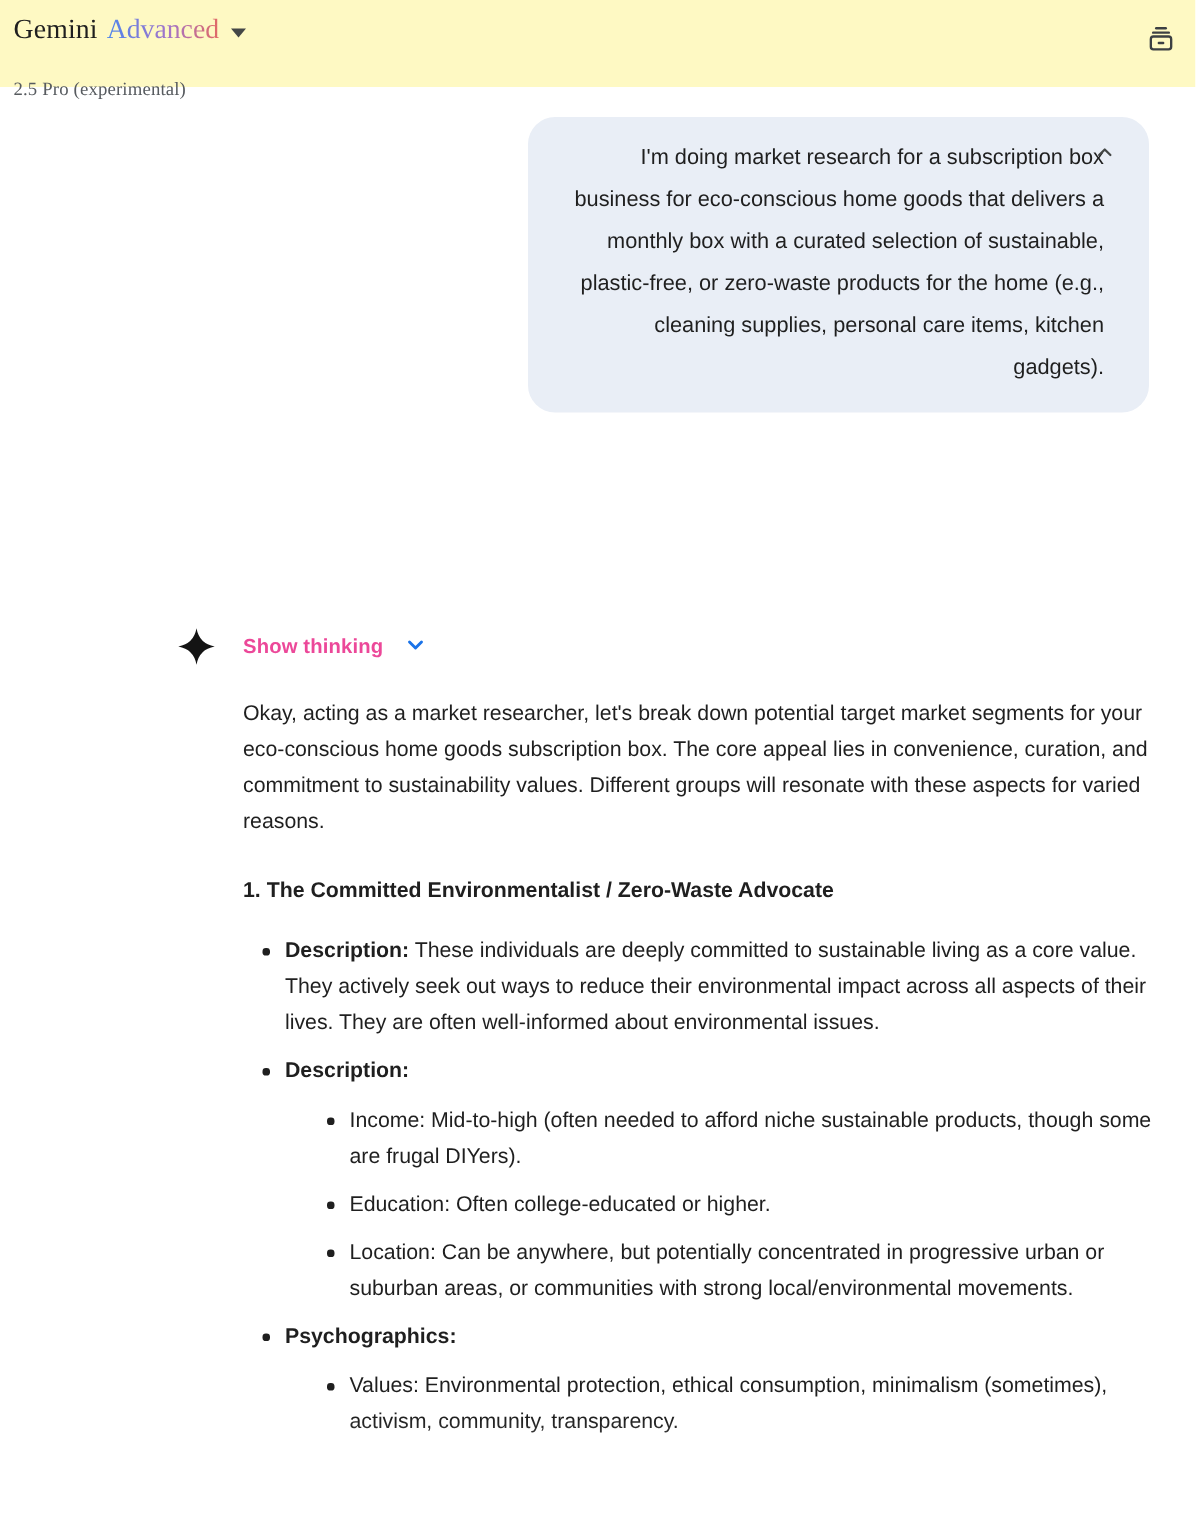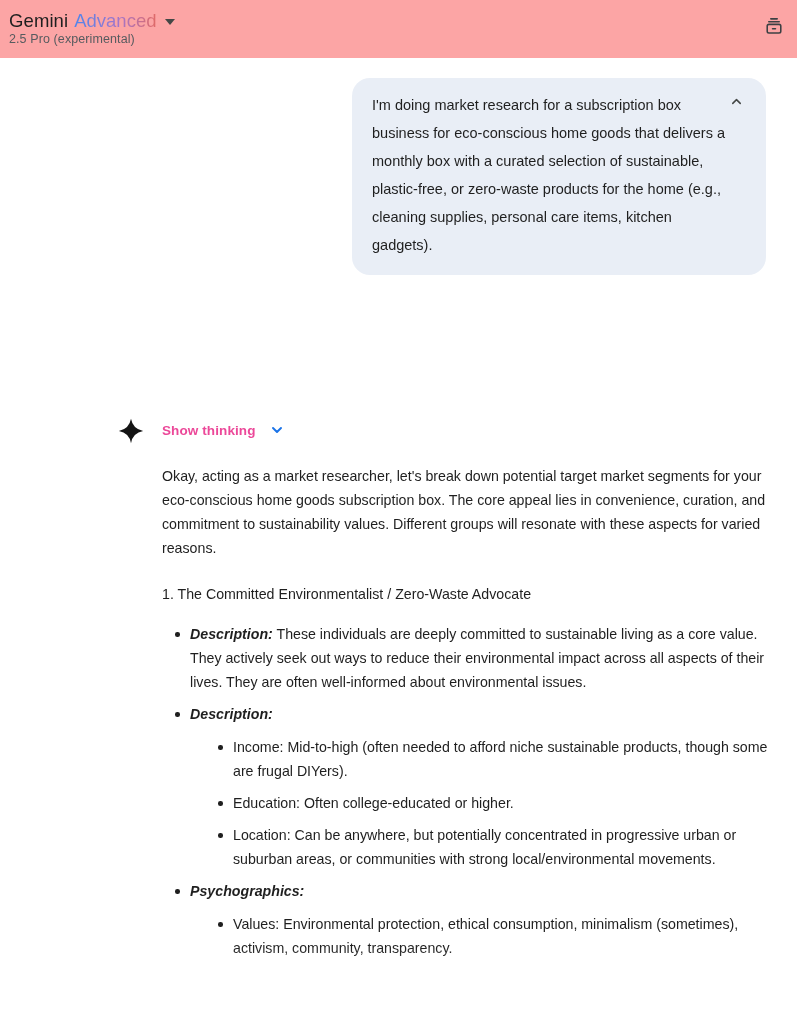--- a/index.html
+++ b/index.html
@@ -10,54 +10,54 @@
     width: 797px; height: 1024px;
     position: relative;
     overflow: hidden;
   }
   .page { width: 797px; height: 1024px; position: relative; overflow: hidden; background: #fff; }
 
   
   .app-header {
     position: absolute; top: 0; left: 0; right: 0; height: 58px;
     padding: 9px 10px 0 9px;
-    background: #fca5a5; z-index: 5;
+    background: #fef9c3; z-index: 5; font-family: Liberation Serif, serif;
   }
   .brand-row {
     display: inline-flex; align-items: center; gap: 6px;
     font-size: 18.5px; line-height: 23px; cursor: pointer;
   }
   .brand { color: #1f1f1f; letter-spacing: 0.1px; }
   .brand-adv {
     color: #9b72cb;
     background: linear-gradient(90deg, #4e86ec 0%, #a375c9 55%, #e16a65 100%);
     -webkit-background-clip: text; background-clip: text;
     -webkit-text-fill-color: transparent;
   }
   .caret {
     width: 0; height: 0; margin-left: 2px; margin-top: 3px;
     border-left: 5px solid transparent; border-right: 5px solid transparent;
     border-top: 6px solid #444746; display: inline-block;
   }
-  .subtitle { font-size: 12.5px; color: #575b5f; margin-top: 0; letter-spacing: 0.1px; }
+  .subtitle { font-size: 12.5px; color: #575b5f; margin-top: 20px; letter-spacing: 0.1px; }
 
   .icon-btn {
     position: absolute; top: 11px; right: 8px;
     width: 30px; height: 30px; border: none; background: transparent;
     display: flex; align-items: center; justify-content: center; cursor: pointer;
     color: #3c4043;
   }
 
   
   .user-bubble {
     position: absolute; top: 78px; right: 31px; width: 414px;
     background: #e9eef6;
     border-radius: 18px;
     padding: 13px 30px 16px 20px;
-    font-size: 14.5px; line-height: 28px; color: #1f1f1f;
+    font-size: 14.5px; line-height: 28px; color: #1f1f1f; text-align: right;
   }
   .user-bubble p + p { margin-top: 9px; }
   .bubble-collapse {
     position: absolute; top: 13px; right: 20px;
     width: 20px; height: 20px; border: none; background: transparent;
     display: flex; align-items: center; justify-content: center; cursor: pointer;
     color: #444746;
   }
 
   
@@ -68,35 +68,35 @@
     margin-left: 162px; height: 28px; cursor: pointer;
   }
   .thinking-label { font-size: 13.5px; font-weight: 700; color: #ec4899; letter-spacing: 0.1px; }
 
   .resp-body {
     margin: 20px 23px 0 162px;
     width: 612px;
     font-size: 14.2px; line-height: 24px; color: #1f1f1f;
   }
   .resp-body p { margin-bottom: 13px; }
-  .resp-heading { font-size: 14.2px; font-weight: 400; margin: 22px 0 16px 0; line-height: 24px; }
+  .resp-heading { font-size: 14.2px; font-weight: 700; margin: 22px 0 16px 0; line-height: 24px; }
 
   ul.lvl1 { list-style: none; margin-top: 16px; }
   ul.lvl1 > li { position: relative; padding-left: 28px; margin-bottom: 8px; }
   ul.lvl1 > li::before {
     content: ""; position: absolute; left: 13px; top: 10px;
     width: 4.5px; height: 4.5px; border-radius: 50%; background: #1f1f1f;
   }
   ul.lvl2 { list-style: none; margin-top: 9px; }
   ul.lvl2 > li { position: relative; padding-left: 43px; margin-bottom: 8px; }
   ul.lvl2 > li::before {
     content: ""; position: absolute; left: 28px; top: 10px;
     width: 4.5px; height: 4.5px; border-radius: 50%; background: #1f1f1f;
   }
-  .blabel { font-weight: 700; font-style: italic; }
+  .blabel { font-weight: 700; }
 
   
   .input-bar-top {
     position: absolute; left: 27px; right: -10px; bottom: -14px; height: 44px;
     background: rgba(255,255,255,0.62);
     border-radius: 28px 28px 0 0;
     z-index: 3;
   }
   .bottom-fade {
     position: absolute; left: 0; right: 0; bottom: 0; height: 78px;

